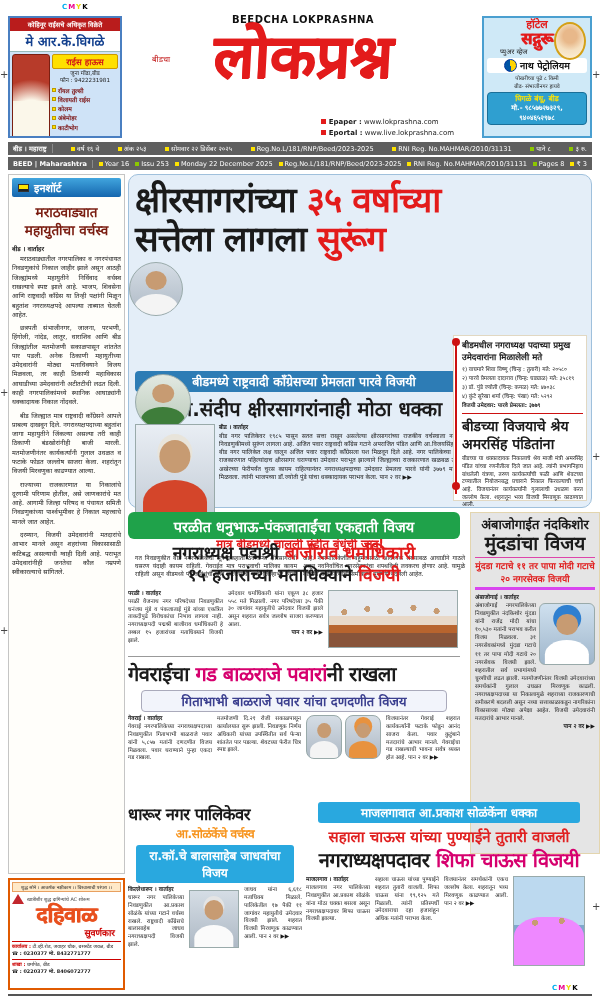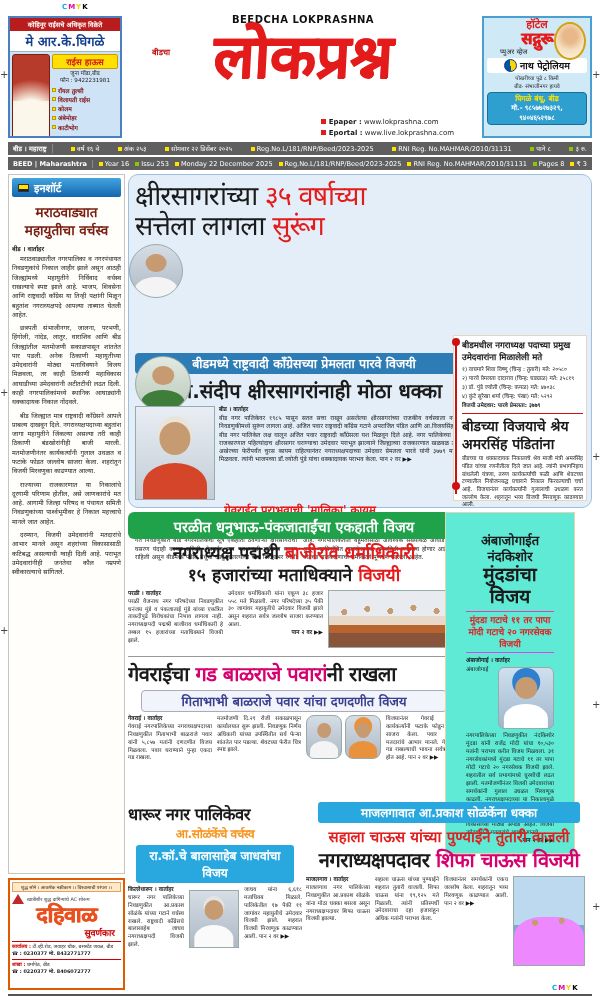--- a/index.html
+++ b/index.html
@@ -23,42 +23,42 @@
   background-image:radial-gradient(circle at 50% 78%,#fbf7ea 30%,transparent 60%),linear-gradient(#b73b2a 0 55%,#e9e2c9 55%)}
 .adl-right{flex:1}
 .rice-house{background:#ffe000;color:#d31616;font-weight:bold;font-size:8.5px;text-align:center;border:1px solid #c90;border-radius:2px;padding:1px 0}
 .adl-addr{font-size:5.6px;color:#222;text-align:center;line-height:1.3;margin:1px 0}
 .adl-list{list-style:none;font-size:6px;color:#7a1010;font-weight:bold}
 .adl-list li{display:flex;align-items:center;gap:2px;line-height:1.55}
 .sq{display:inline-block;width:4px;height:4px;background:#ffe400;border:1px solid #b90;flex:0 0 auto}
 
 .masthead{left:126px;top:14px;width:354px;height:124px;text-align:center}
 .mast-eng{font-size:10px;font-weight:bold;letter-spacing:.5px;color:#111}
-.mast-kicker{position:absolute;left:26px;top:32px;color:#c01414;font-size:8px;font-weight:bold}
+.mast-kicker{position:absolute;left:26px;top:39px;color:#c01414;font-size:8px;font-weight:normal}
 .mast-logo{color:#e31b1b;font-size:60px;font-weight:bold;line-height:1.05;transform:skewX(-3deg);
   text-shadow:1px 0 #e31b1b,0 1px #e31b1b;white-space:nowrap}
 .mast-links{position:absolute;right:26px;bottom:0;text-align:left;font-size:7px;line-height:1.5}
 .mast-links .rsq{display:inline-block;width:5px;height:5px;background:#e31b1b;margin-right:3px}
 
 .bar{left:8px;width:584px;height:13px;background:#5f5f5f;color:#fff;display:flex;align-items:center;
   font-size:6.6px;padding:0 5px;justify-content:space-between;white-space:nowrap;overflow:hidden}
 .bar-place{font-weight:bold;border-right:1px solid #8a8a8a;padding-right:5px}
 .bar i{display:inline-block;width:4px;height:4px;background:#ffe400;margin-right:2px}
 .bar .g i{background:#8cc800}
 
 .sidebar{left:8px;top:174px;width:117px;height:700px;border:1px solid #c5c5c5;background:#fffefa;padding:3px;overflow:hidden}
 .inshort{background:linear-gradient(#41a5de,#1566ae);color:#fff;font-weight:bold;font-size:11px;padding:2px 6px;display:flex;align-items:center;gap:5px;border-radius:2px}
 .flag{width:11px;height:8px;background:linear-gradient(#ffe400 60%,#222 60%);border:1px solid #333}
 .sb-head{color:#7a1c10;font-weight:bold;font-size:13.5px;text-align:center;line-height:1.3;margin:7px 0 5px}
 .sb-byline{font-size:6.4px;font-weight:bold;margin-bottom:2px}
 .sb-body{font-size:6.4px;line-height:1.45;text-align:justify;color:#262626}
 .sb-body p{margin-bottom:4px;text-indent:8px}
 
 .lead{left:128px;top:174px;width:464px;height:334px;background:#e4eef8;border:1px solid #9fc0dc;border-radius:10px;padding:6px 6px 4px}
-.lead-h1{font-size:27px;font-weight:normal;line-height:1.1;letter-spacing:-1px;width:378px}
+.lead-h1{font-size:35px;font-weight:bold;line-height:1.1;letter-spacing:-1px;width:378px}
 .pcirc{position:absolute;border-radius:50%;border:2px solid #bcd6ea}
 .lead-banner{margin-top:3px;width:338px;background:#2d7cb5;color:#fff;font-weight:bold;font-size:12.5px;text-align:center;border-radius:4px;padding:2px 4px}
 .lead-h2{width:344px;font-size:20px;font-weight:bold;text-align:center;margin:3px 0 2px}
 .lead-row{display:flex;width:344px;gap:4px}
 .lead-body{flex:1;font-size:6px;line-height:1.36;text-align:justify}
 .lead-redhead{width:330px;color:#e31b1b;font-weight:bold;font-size:11.5px;text-align:center;line-height:1.35;margin:3px 0 2px}
 .lead-body2{width:330px;font-size:6px;line-height:1.36;text-align:justify;column-count:2;column-gap:6px}
 
 .votes{position:absolute;right:4px;top:160px;width:134px;height:166px;background:#fff;border:1px solid #e2d8c2;padding:4px 3px 3px 8px}
 .votes::before{content:"";position:absolute;left:1px;top:6px;bottom:6px;width:2px;background:#cc1111}
@@ -78,24 +78,24 @@
 .cols{display:flex;gap:5px;margin-top:3px}
 .colt{font-size:5.7px;line-height:1.38;text-align:justify}
 .byline{font-weight:bold;display:block;font-size:5.8px}
 .jump{font-weight:bold;font-size:5.8px;text-align:right;display:block}
 
 .gevrai{left:128px;top:656px;width:332px;height:144px;border-top:1px solid #999;padding-top:3px;overflow:hidden}
 .gevrai-h{font-size:20px;font-weight:bold;text-align:left;letter-spacing:-.5px}
 .gevrai-sub{margin:3px auto;width:306px;border:1px solid #aab;background:#f2f4fb;color:#3b3f8f;font-weight:bold;font-size:13px;text-align:center;border-radius:4px;padding:1px 0}
 .duo{display:flex;gap:3px;flex:0 0 auto}
 
-.amba{left:445px;top:512px;width:130px;height:342px;background:#5eead4;border:1px solid #e3d5ae;padding:20px;overflow:hidden}
+.amba{left:470px;top:512px;width:130px;height:342px;background:#e5e5e5;border:1px solid #e3d5ae;padding:4px;overflow:hidden}
 .amba-h1{font-size:13px;font-weight:bold;text-align:center;line-height:1.2}
 .amba-h2{font-size:19px;font-weight:bold;text-align:center;line-height:1.15}
-.amba-sub{color:#e02020;font-weight:bold;font-size:9px;text-align:center;line-height:1.35;border-top:1px solid #d4a;border-bottom:1px solid #d946ef;padding:2px 0;margin:3px 0}
+.amba-sub{color:#e02020;font-weight:bold;font-size:9px;text-align:center;line-height:1.35;border-top:1px solid #d4a;border-bottom:3px solid #d946ef;padding:2px 0;margin:3px 0}
 .amba-body{font-size:5.7px;line-height:1.42;text-align:justify}
 .amba-photo{float:right;width:56px;height:62px;margin:2px 0 2px 3px;border-radius:6px}
 
 .dharur{left:128px;top:802px;width:174px;height:192px;overflow:hidden}
 .dharur-h1{font-size:16.5px;font-weight:bold;text-align:left;letter-spacing:-.5px}
 .dharur-h2{font-size:12px;font-weight:bold;color:#f7941d;text-align:center;letter-spacing:-.5px}
 .blue-banner{background:#29a8df;color:#fff;font-weight:bold;text-align:center;border-radius:3px;padding:2px 3px}
 .dharur .blue-banner{font-size:12px;margin:3px 8px}
 
 .majal{left:306px;top:802px;width:286px;height:192px;overflow:hidden}

